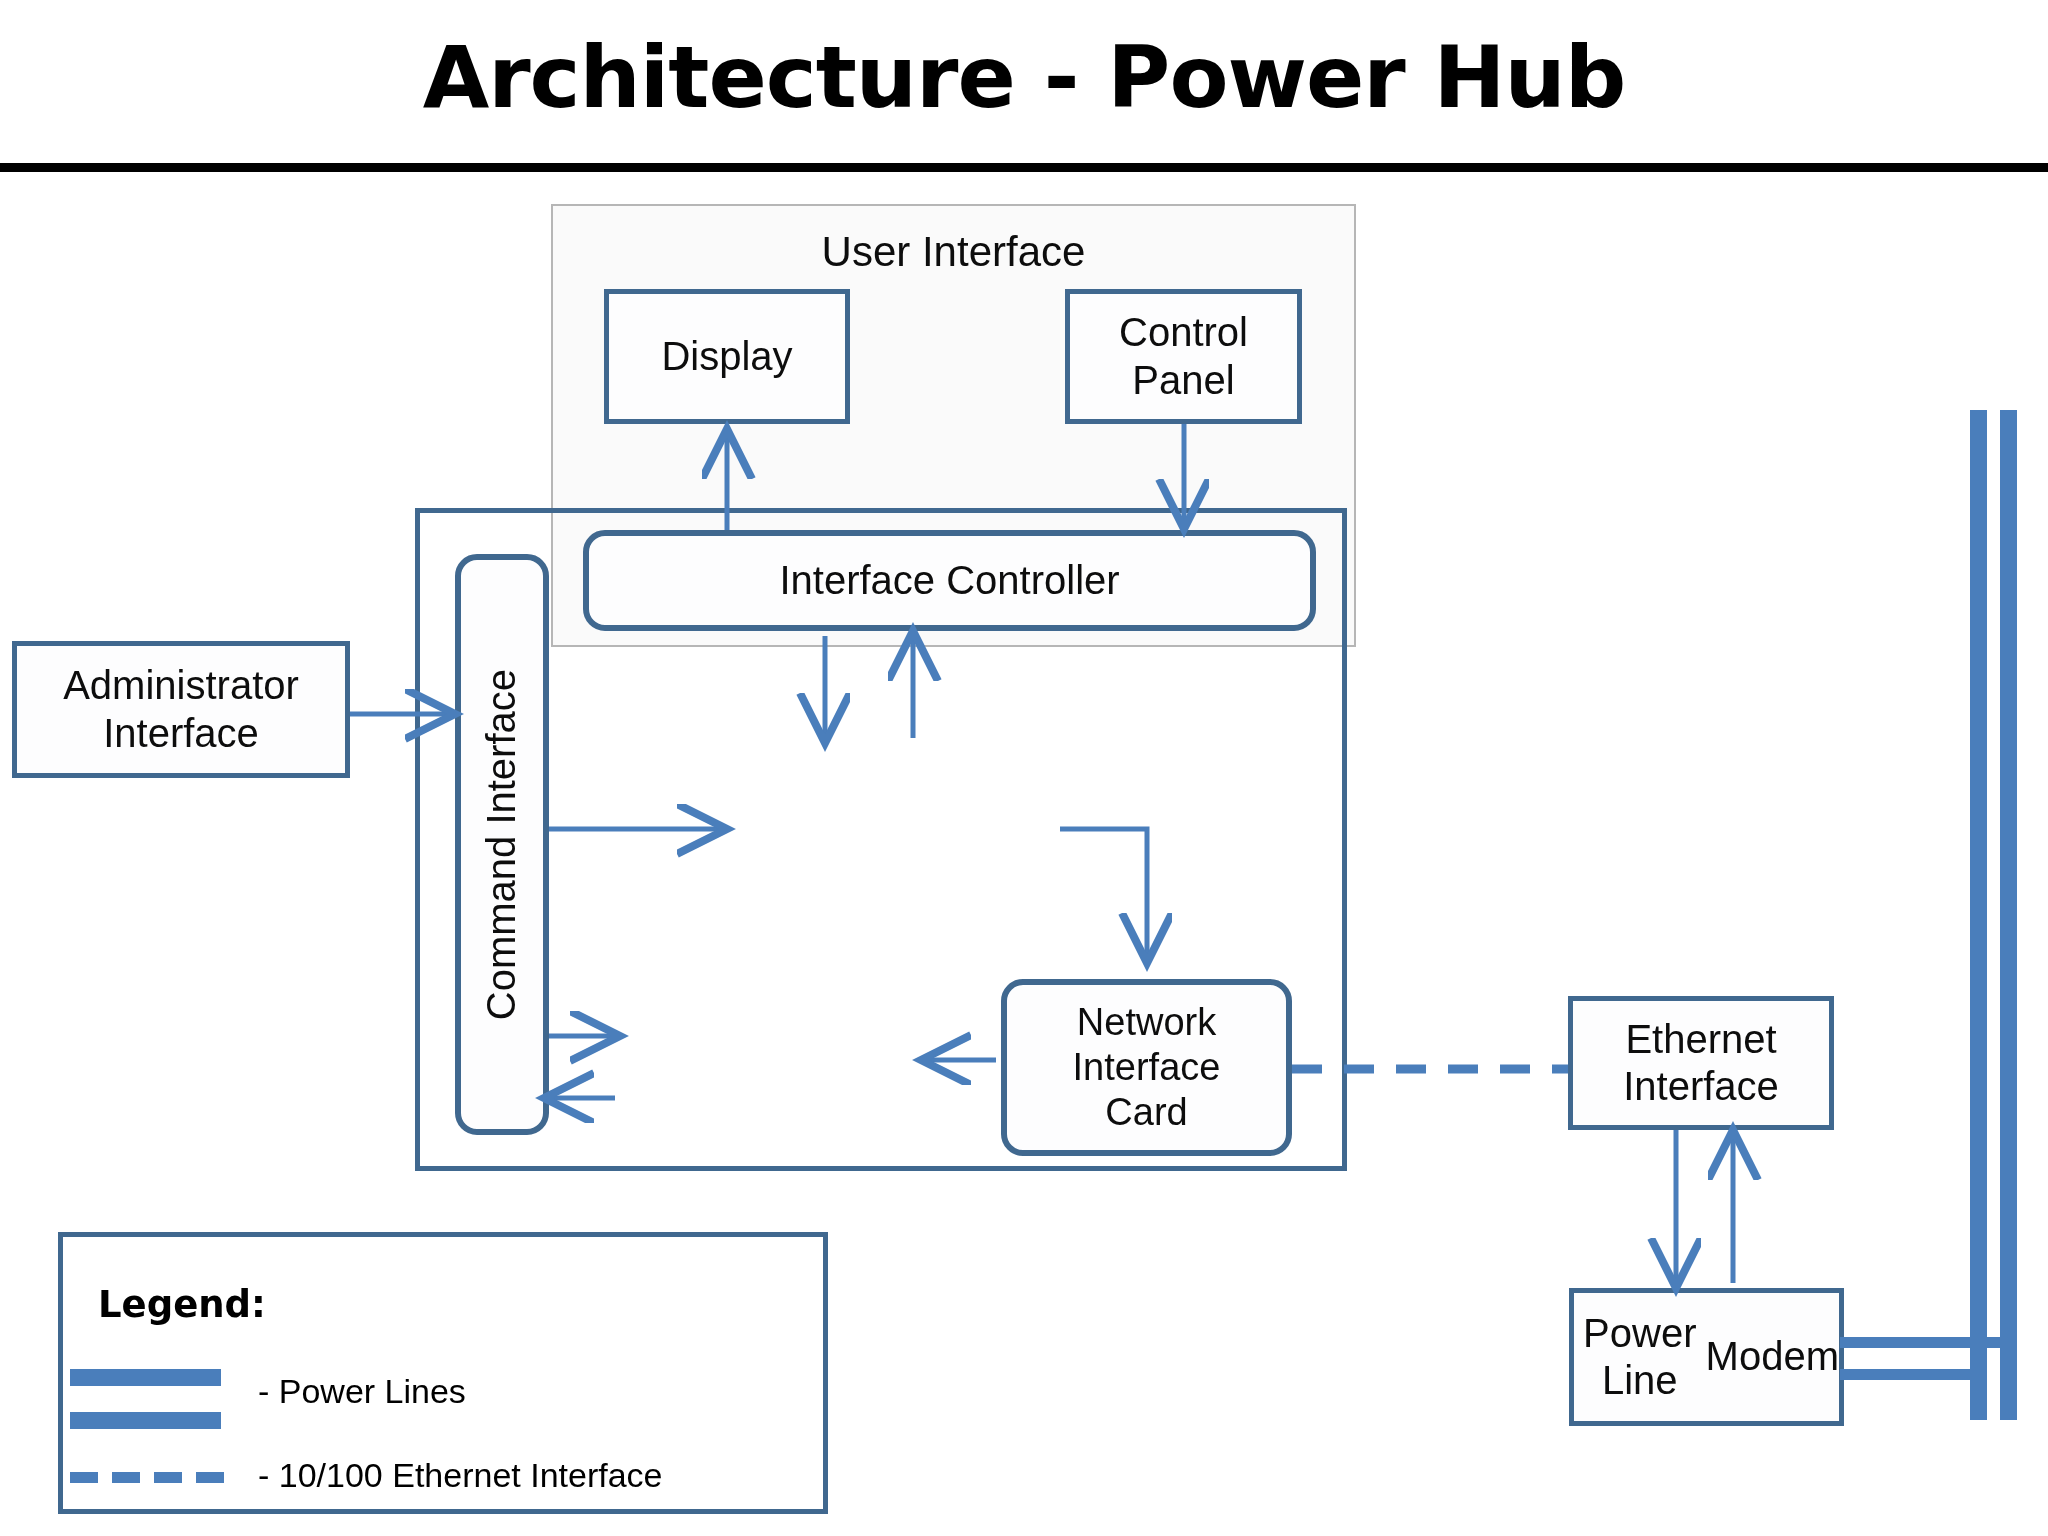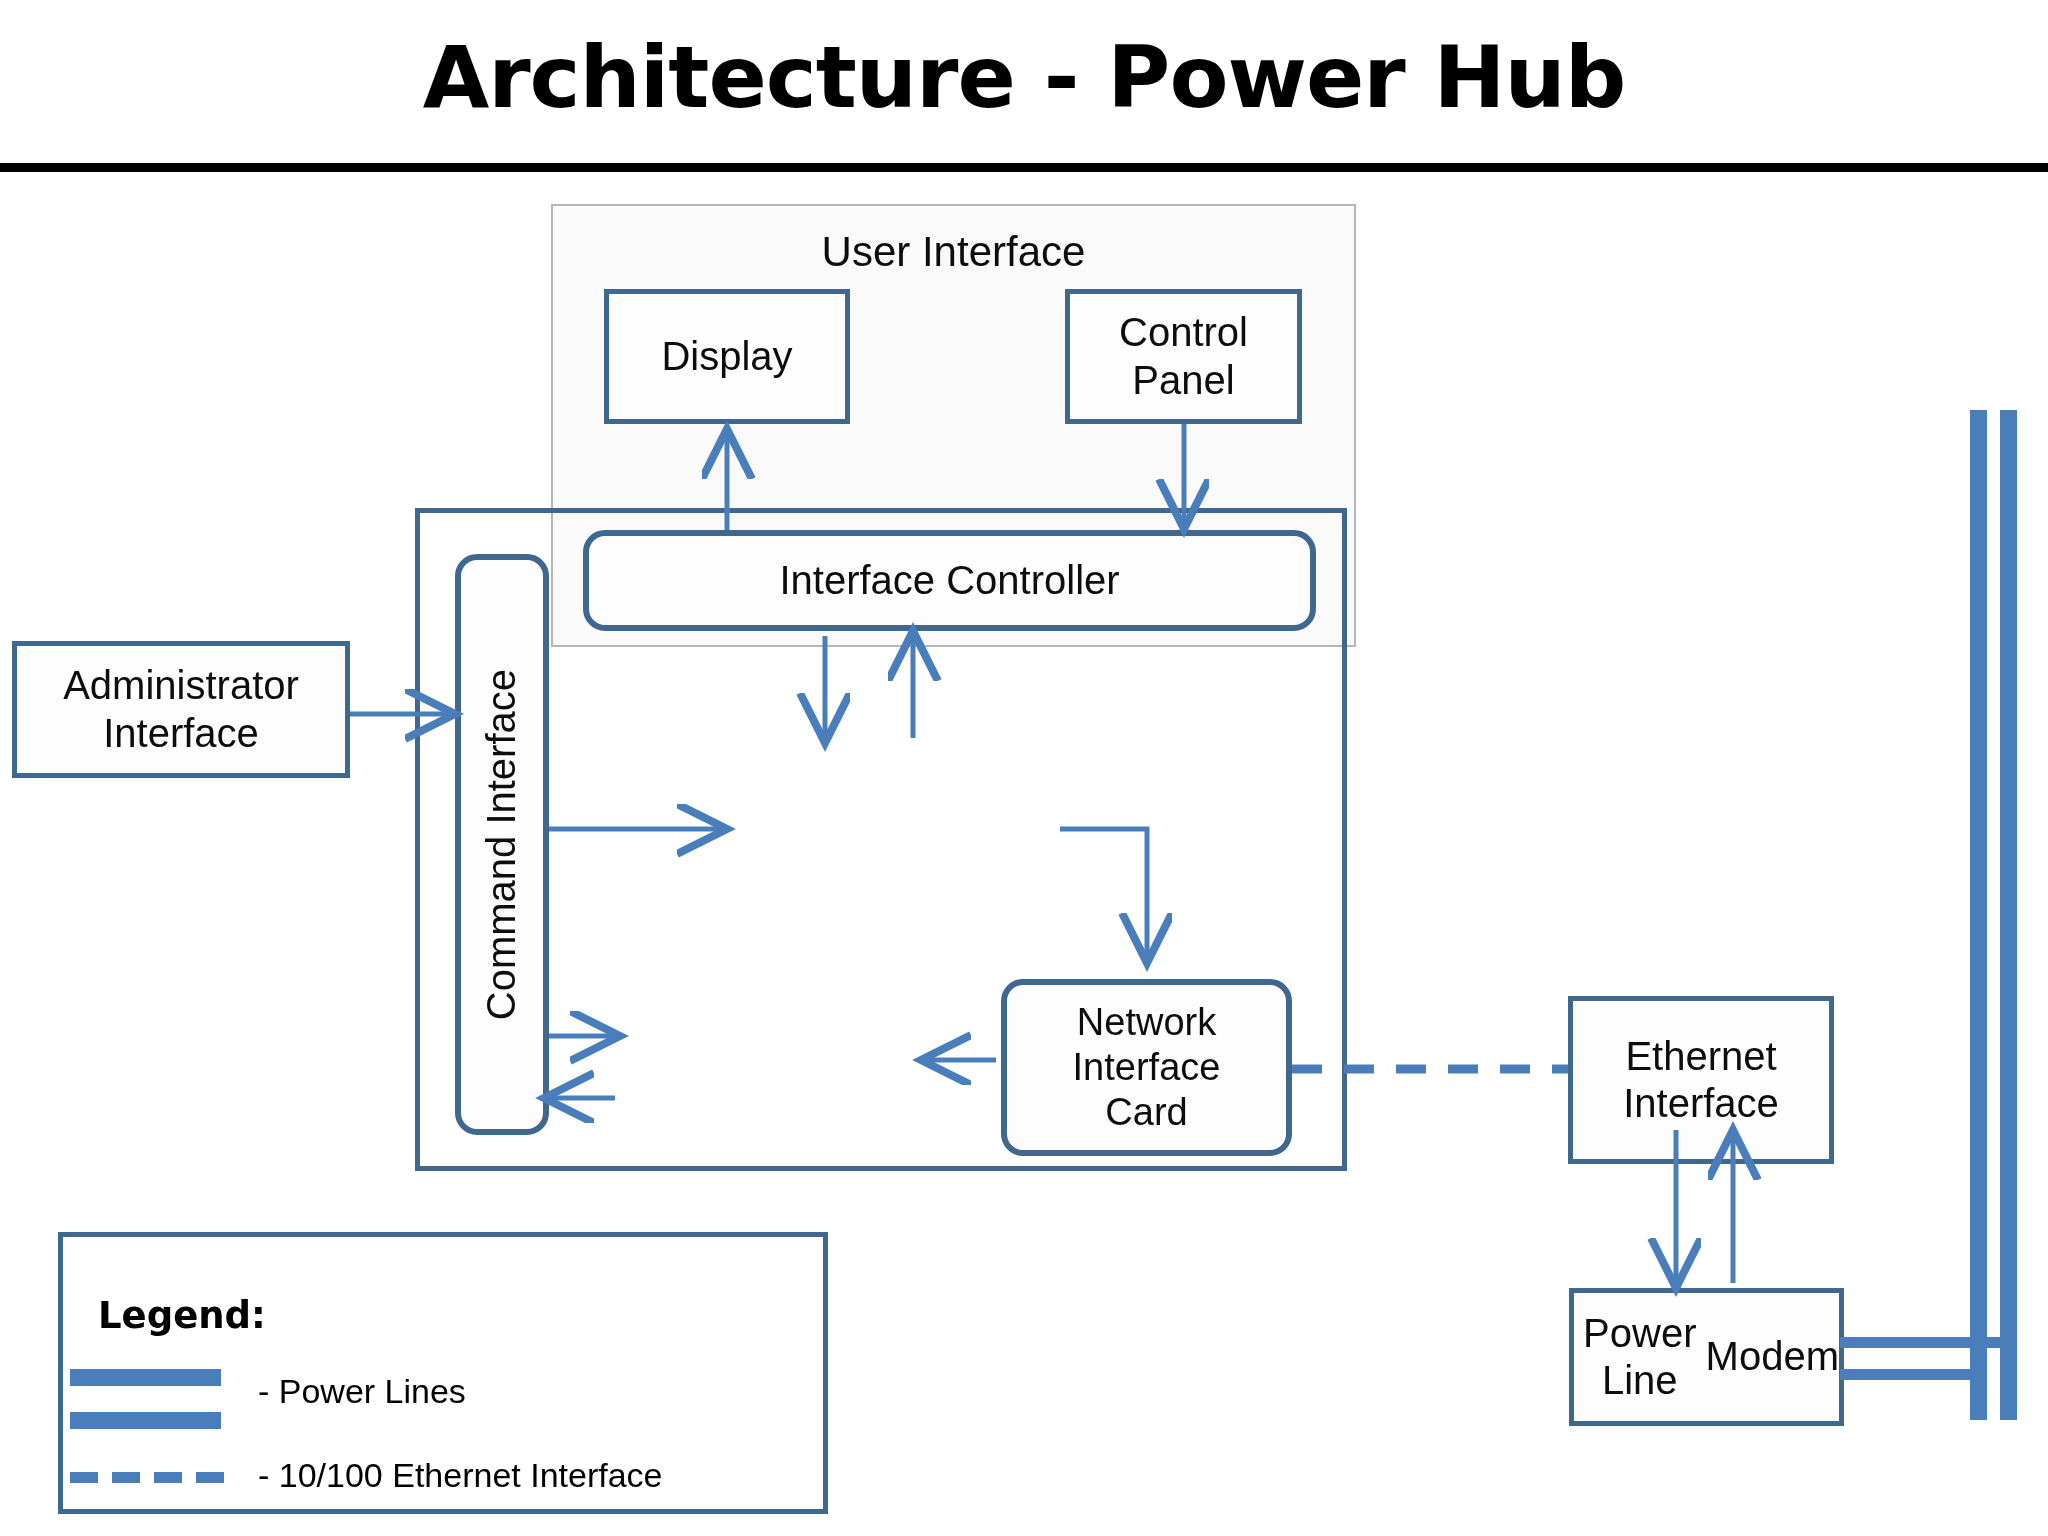--- a/index.html
+++ b/index.html
@@ -53,21 +53,20 @@
            overflow:visible;pointer-events:none;}
 
   
   .legend{
     position:absolute;box-sizing:border-box;border:5px solid #40688f;
     background:#ffffff;
   }
   .legend-title{
     position:absolute;font-size:37px;font-weight:bold;
     font-family:"DejaVu Sans", sans-serif;
-    margin-top:11px;
   }
   .legend-text{position:absolute;font-size:34px;white-space:nowrap;}
   .lg-bar{position:absolute;background:#4a7ebb;}
   .lg-dashrow{position:absolute;height:11px;display:flex;gap:14px;}
   .lg-dash{width:28px;height:11px;background:#4a7ebb;}
 
   
   .pl-vert{position:absolute;background:#4a7ebb;}
   .pl-horz{position:absolute;background:#4a7ebb;}
 </style>
@@ -107,21 +106,21 @@
     <span>Network</span>
     <span>Interface</span>
     <span>Card</span>
   </div>
 
   <div class="box sharp" style="left:12px;top:641px;width:338px;height:137px;flex-direction:column;">
     <span>Administrator</span>
     <span>Interface</span>
   </div>
 
-  <div class="box sharp" style="left:1568px;top:996px;width:266px;height:168px;flex-direction:column;">
+  <div class="box sharp" style="left:1568px;top:996px;width:266px;height:134px;flex-direction:column;">
     <span>Ethernet</span>
     <span>Interface</span>
   </div>
 
   <div class="box sharp" style="left:1569px;top:1288px;width:275px;height:138px;flex-direction:row;">
     <span>Power Line</span>
     <span>Modem</span>
   </div>
 
   <div class="pl-vert" style="left:1970px;top:410px;width:17px;height:1010px;"></div>

